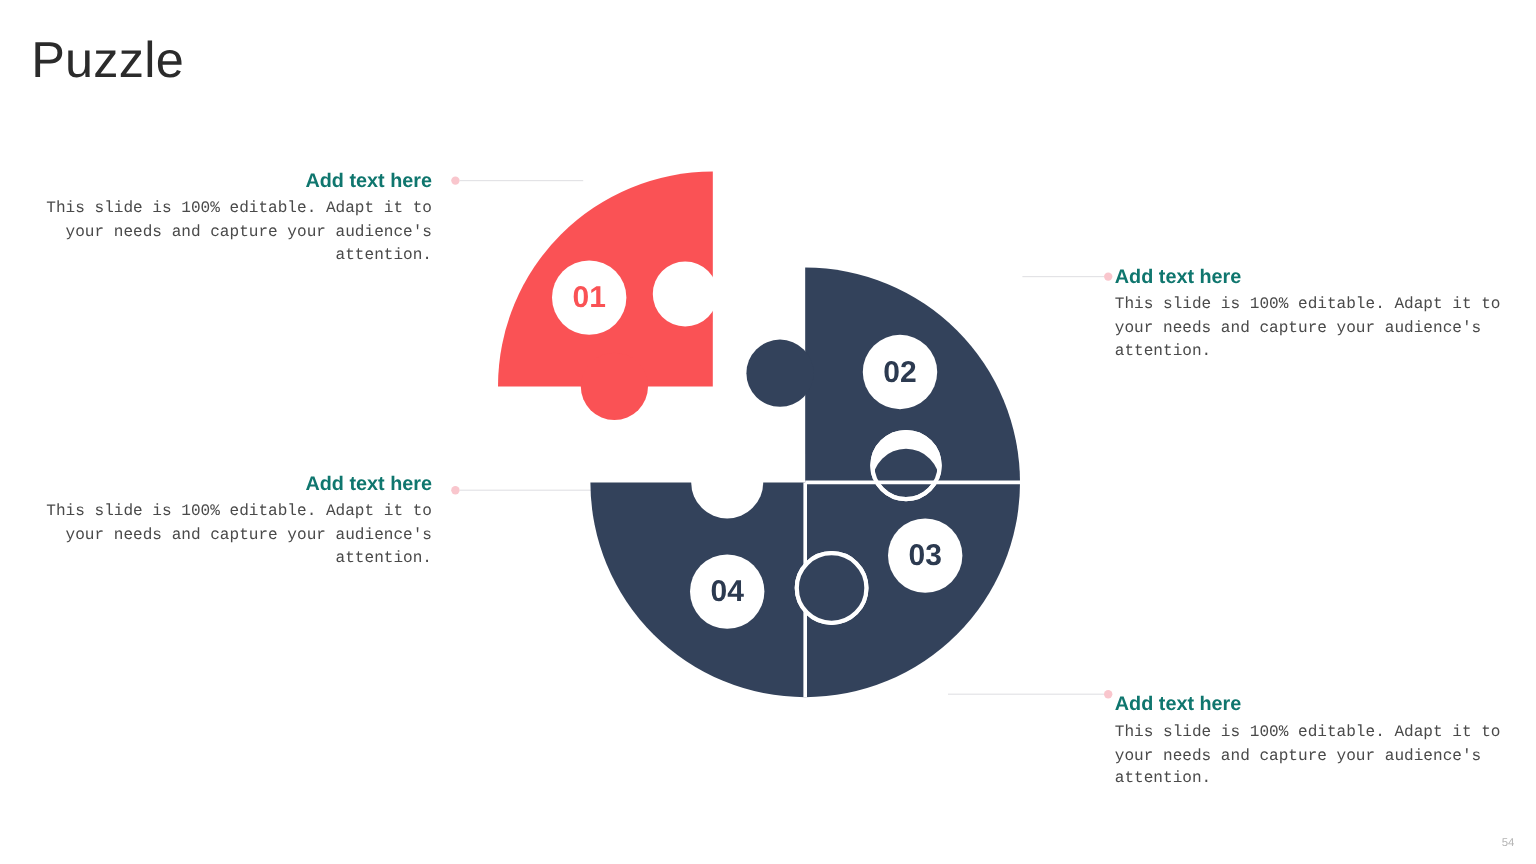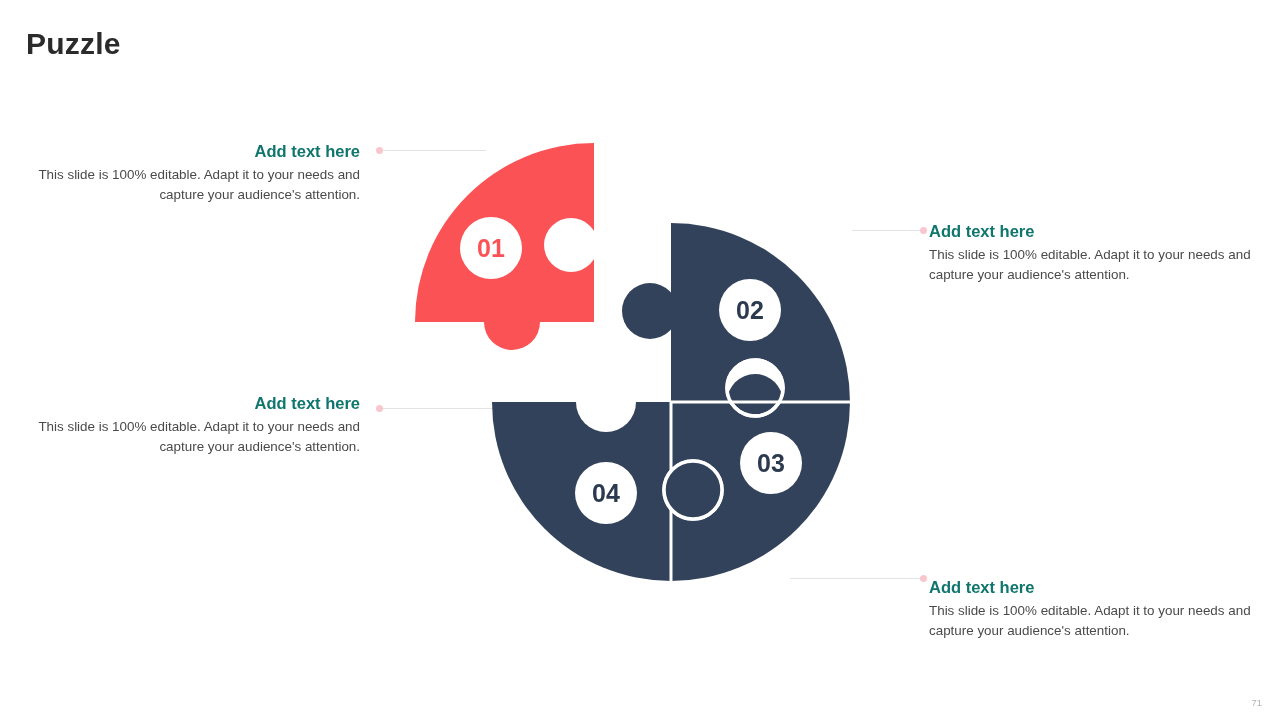--- a/index.html
+++ b/index.html
@@ -20,22 +20,22 @@
     inset: 0;
     width: 1280px;
     height: 720px;
   }
 
   
   #page-title {
     position: absolute;
     left: 26px;
     top: 27px;
-    font-size: 30px;
-    font-weight: 700;
+    font-size: 42px;
+    font-weight: 400;
     letter-spacing: 0.2px;
     color: #2b2b2b;
     line-height: 1.1;
   }
 
   
   .text-block {
     position: absolute;
     width: 330px;
   }
@@ -43,20 +43,21 @@
     font-size: 16.5px;
     font-weight: bold;
     color: #0f766e;
     line-height: 1.3;
     margin-bottom: 3px;
   }
   .text-block .tb-body {
     font-size: 13.4px;
     color: #4a4a4a;
     line-height: 1.45;
+    font-family: Liberation Mono, monospace;
   }
   .text-block.align-right {
     text-align: right;
   }
   .text-block.align-left {
     text-align: left;
   }
 
   #block-1 { left: 30px;  top: 141px; }
   #block-4 { left: 30px;  top: 393px; }
@@ -245,15 +246,15 @@
       <text class="badge-num" x="371" y="328" fill="#2C3A50" text-anchor="middle" dominant-baseline="central">03</text>
     </g>
 
     <g>
       <circle cx="206" cy="358" r="31" fill="#FFFFFF"></circle>
       <text class="badge-num" x="206" y="358" fill="#2C3A50" text-anchor="middle" dominant-baseline="central">04</text>
     </g>
 
   </svg>
 
-  <div id="page-number">71</div>
+  <div id="page-number">54</div>
 
 </div>
 
 </body></html>

